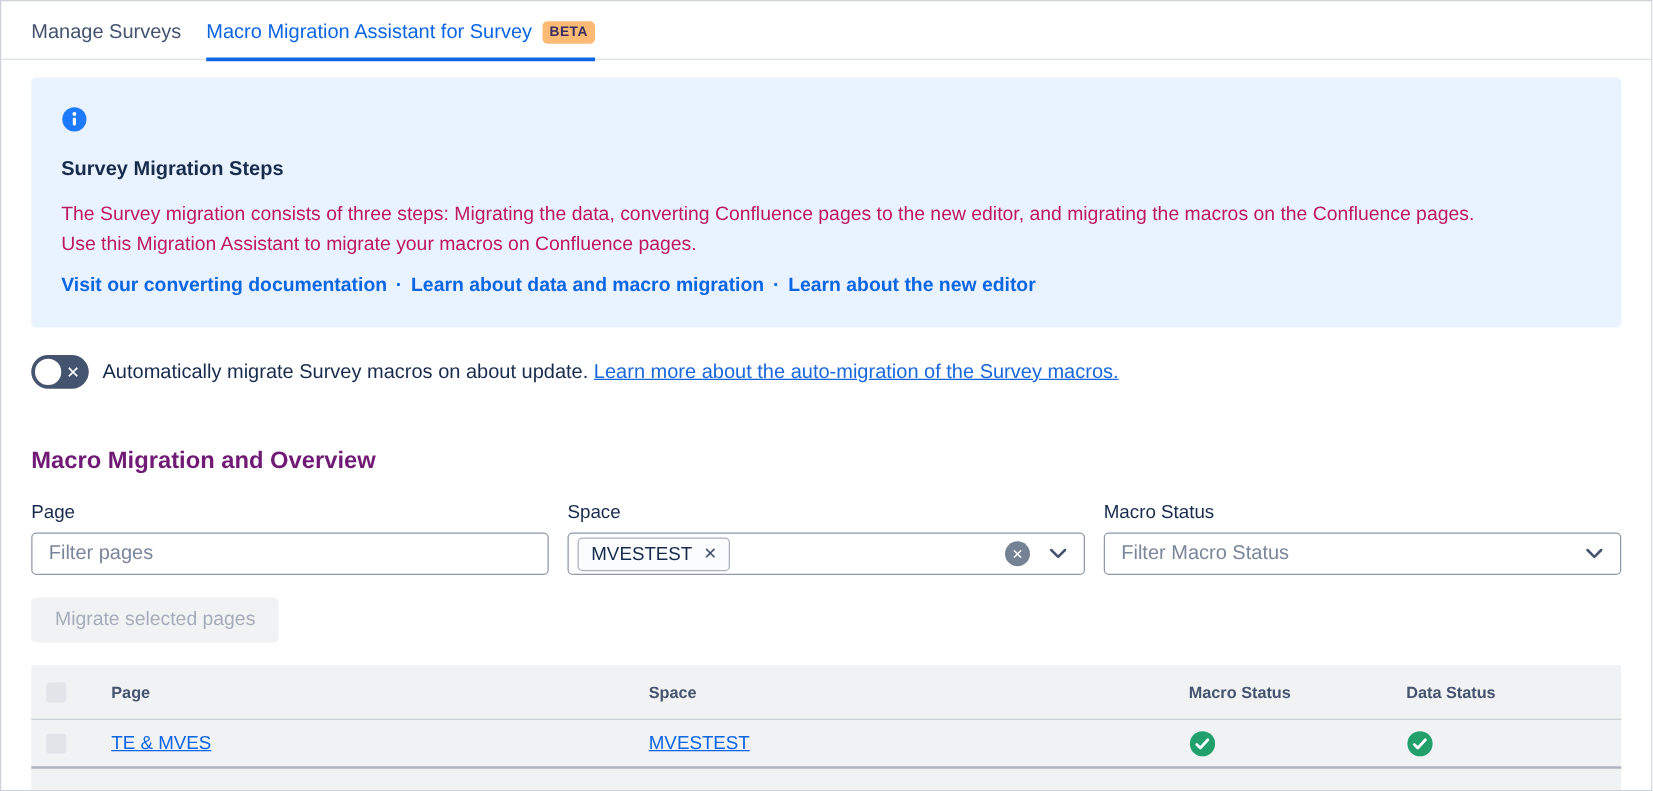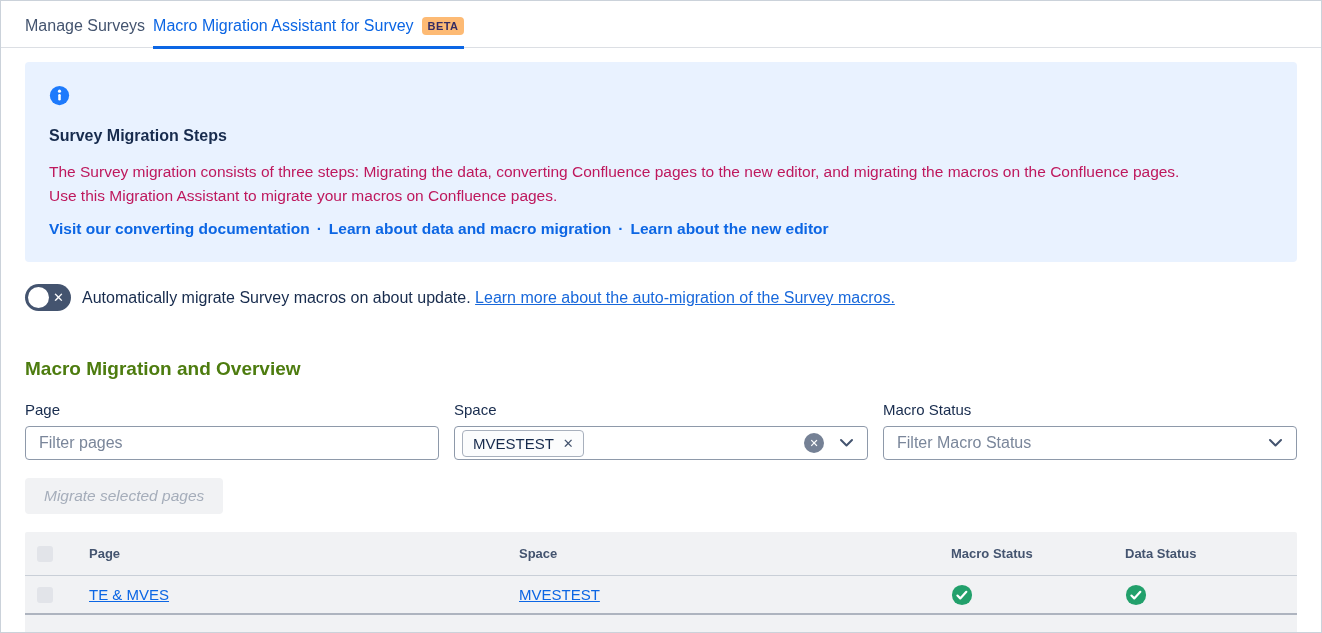--- a/index.html
+++ b/index.html
@@ -1,21 +1,21 @@
 <!DOCTYPE html>
 <html><head>
 <meta charset="utf-8">
 <style>
   * { margin:0; padding:0; box-sizing:border-box; }
   html,body { background:#fff; }
   body { font-family:"Liberation Sans","DejaVu Sans",sans-serif; color:#172B4D; }
   .page { width:1322px; height:633px; border:1px solid #CBD2DA; background:#fff; overflow:hidden; }
 
   
-  .tabbar { display:flex; gap:8px; padding:16px 24px 0 24px; border-bottom:1px solid #DCDFE4; }
+  .tabbar { display:flex; gap:20px; padding:16px 24px 0 24px; border-bottom:1px solid #DCDFE4; }
   .tab { font-size:16px; padding-bottom:11px; border-bottom:3px solid transparent; margin-bottom:-2px;
          color:#44546F; cursor:pointer; display:flex; align-items:center; gap:8px; white-space:nowrap; }
   .tab.active { color:#0C66E4; border-bottom-color:#0C66E4; }
   .beta-badge { background:#fdba74; color:#352C63; font-size:11px; font-weight:700; letter-spacing:.4px;
                 padding:2px 6px; border-radius:4px; line-height:14px; }
 
   
   .info-panel { margin:14px 24px 0 24px; background:#E9F2FF; border-radius:4px;
                 padding:22px 28px 24px 24px; display:flex; gap:21px;flex-direction:column; }
   .info-icon { flex:0 0 21px; width:21px; height:21px; margin-top:1px; }
@@ -27,21 +27,21 @@
 
   
   .auto-row { margin:22px 24px 0 24px; display:flex; align-items:center; gap:11px; font-size:16px; }
   .toggle { position:relative; width:46px; height:27px; border-radius:14px; background:#44546F;
             flex:0 0 auto; cursor:pointer; }
   .toggle .knob { position:absolute; left:3px; top:3px; width:21px; height:21px; border-radius:50%; background:#fff; }
   .toggle .off-x { position:absolute; right:7px; top:50%; transform:translateY(-52%); color:#fff; font-size:13px; line-height:1; }
   .auto-row a { color:#1868DB; text-decoration:underline; cursor:pointer; }
 
   
-  .section-heading { margin:47px 24px 0 24px; font-size:19px; font-weight:700; color:#4d7c0f; }
+  .section-heading { margin:47px 24px 0 24px; font-size:19px; font-weight:700; color:#701a75; }
 
   
   .filters { margin:21px 24px 0 24px; display:flex; gap:15px; }
   .filter-col { flex:1; }
   .filter-label { font-size:15px; color:#172B4D; margin-bottom:8px; }
   .field { height:34px; border:1px solid #8E99AA; border-radius:4px; background:#fff;
            display:flex; align-items:center; padding:0 13px; }
   .field input { border:none; outline:none; width:100%; font-size:16px; font-family:inherit; color:#172B4D; background:transparent; }
   .field input::placeholder { color:#7A869A; }
   .field .ph { color:#7A869A; font-size:16px; flex:1; }
@@ -50,21 +50,21 @@
          border-radius:4px; padding:4px 9px 4px 10px; font-size:15px; color:#172B4D; }
   .tag .tag-x { color:#44546F; font-size:13px; cursor:pointer; }
   .field-spacer { flex:1; }
   .clear-btn { width:20px; height:20px; border-radius:50%; background:#758195; color:#fff; font-size:11px;
                display:flex; align-items:center; justify-content:center; cursor:pointer; margin-right:15px; }
   .chev { width:15px; height:10px; display:block; }
 
   
   .migrate-btn { margin:18px 24px 0 24px; display:inline-block; background:#F1F2F4; color:#A5ADBA;
                  font-size:15.5px; font-family:inherit; border:none; border-radius:4px;
-                 padding:9px 19px; cursor:not-allowed;font-style:italic; }
+                 padding:9px 19px; cursor:not-allowed; }
 
   
   .mtable { margin:18px 24px 0 24px; background:#F1F2F4; border-radius:2px; }
   .t-grid { display:grid; grid-template-columns:64px 430px 432px 174px 1fr; align-items:center; }
   .t-head { height:44px; border-bottom:1px solid #C9CFD7; }
   .t-head .th { font-size:13px; font-weight:700; color:#44546F; }
   .t-row { height:39px; border-bottom:2px solid #AEB4BF; }
   .t-footer { height:40px; }
   .cb-cell { padding-left:12px; }
   .checkbox { width:16px; height:16px; border-radius:3px; background:#E2E4E9; cursor:pointer; }

